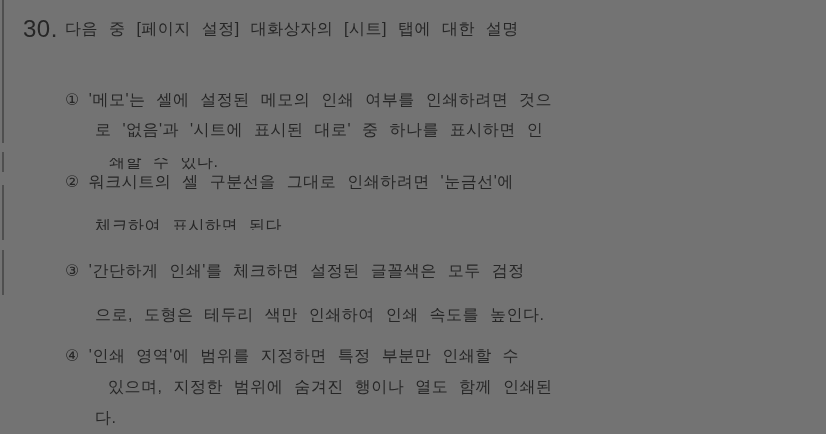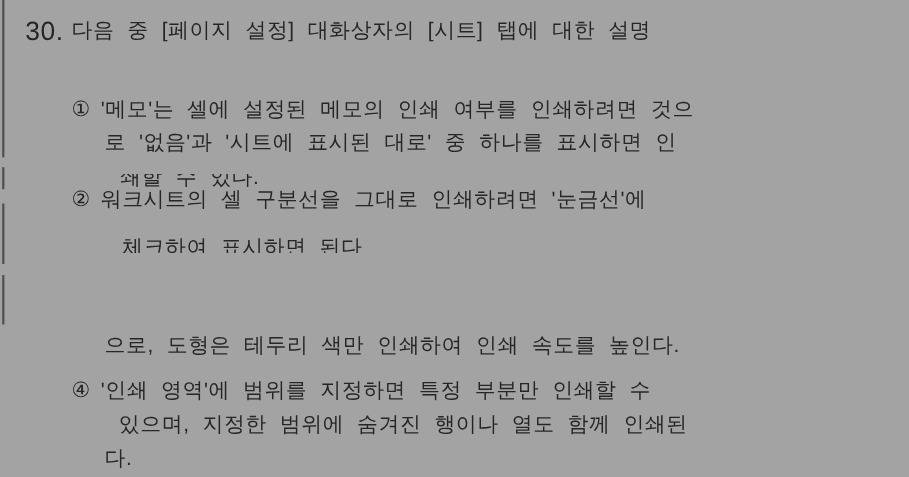--- a/index.html
+++ b/index.html
@@ -1,27 +1,27 @@
 <!DOCTYPE html>
 <html><head>
 <meta charset="utf-8">
 <style>
   html, body { margin: 0; padding: 0; background: #ffffff; }
   .page {
     position: relative;
     width: 826px;
     height: 434px;
-    background: #a3a3a3;
+    background: #737373;
     font-family: "Liberation Sans", "DejaVu Sans", sans-serif;
     color: #262626;
     overflow: hidden;
   }
   .ln {
     position: absolute;
-    font-size: 19px;
+    font-size: 16px;
     line-height: 28px;
     white-space: nowrap;
     letter-spacing: 0.5px;
     word-spacing: 6px;
   }
   .q-num { font-size: 24px; }
   .marker { display: inline-block; margin-right: 9px; }
   
   .clip-mid { clip-path: inset(36% 0 20% 0); margin-left: 12px; }
   .clip-bot { clip-path: inset(0 0 36% 0); }
@@ -48,22 +48,25 @@
 
   <div class="ln" style="left:65px; top:86px;">
     <span class="marker">①</span><span>'메모'는 셀에 설정된 메모의 인쇄 여부를 인쇄하려면 것으</span>
   </div>
   <div class="ln" style="left:95px; top:116px;">로 '없음'과 '시트에 표시된 대로' 중 하나를 표시하면 인</div>
   <div class="ln clip-mid" style="left:97px; top:148px;">쇄할 수 있다.</div>
 
   <div class="ln" style="left:65px; top:168px;">
     <span class="marker">②</span><span>워크시트의 셀 구분선을 그대로 인쇄하려면 '눈금선'에</span>
   </div>
-  <div class="ln clip-bot" style="left:111px; top:212px;">체크하여 표시하면 된다</div>
+  <div class="ln clip-bot" style="left:95px; top:212px;">체크하여 표시하면 된다</div>
 
+  <div class="ln" style="left:65px; top:257px;">
+    <span class="marker">③</span><span>'간단하게 인쇄'를 체크하면 설정된 글꼴색은 모두 검정</span>
+  </div>
   <div class="ln" style="left:95px; top:301px;">으로, 도형은 테두리 색만 인쇄하여 인쇄 속도를 높인다.</div>
 
   <div class="ln" style="left:65px; top:342px;">
     <span class="marker">④</span><span>'인쇄 영역'에 범위를 지정하면 특정 부분만 인쇄할 수</span>
   </div>
   <div class="ln" style="left:108px; top:373px;">있으며, 지정한 범위에 숨겨진 행이나 열도 함께 인쇄된</div>
   <div class="ln" style="left:95px; top:404px;">다.</div>
 
 </div>
 

